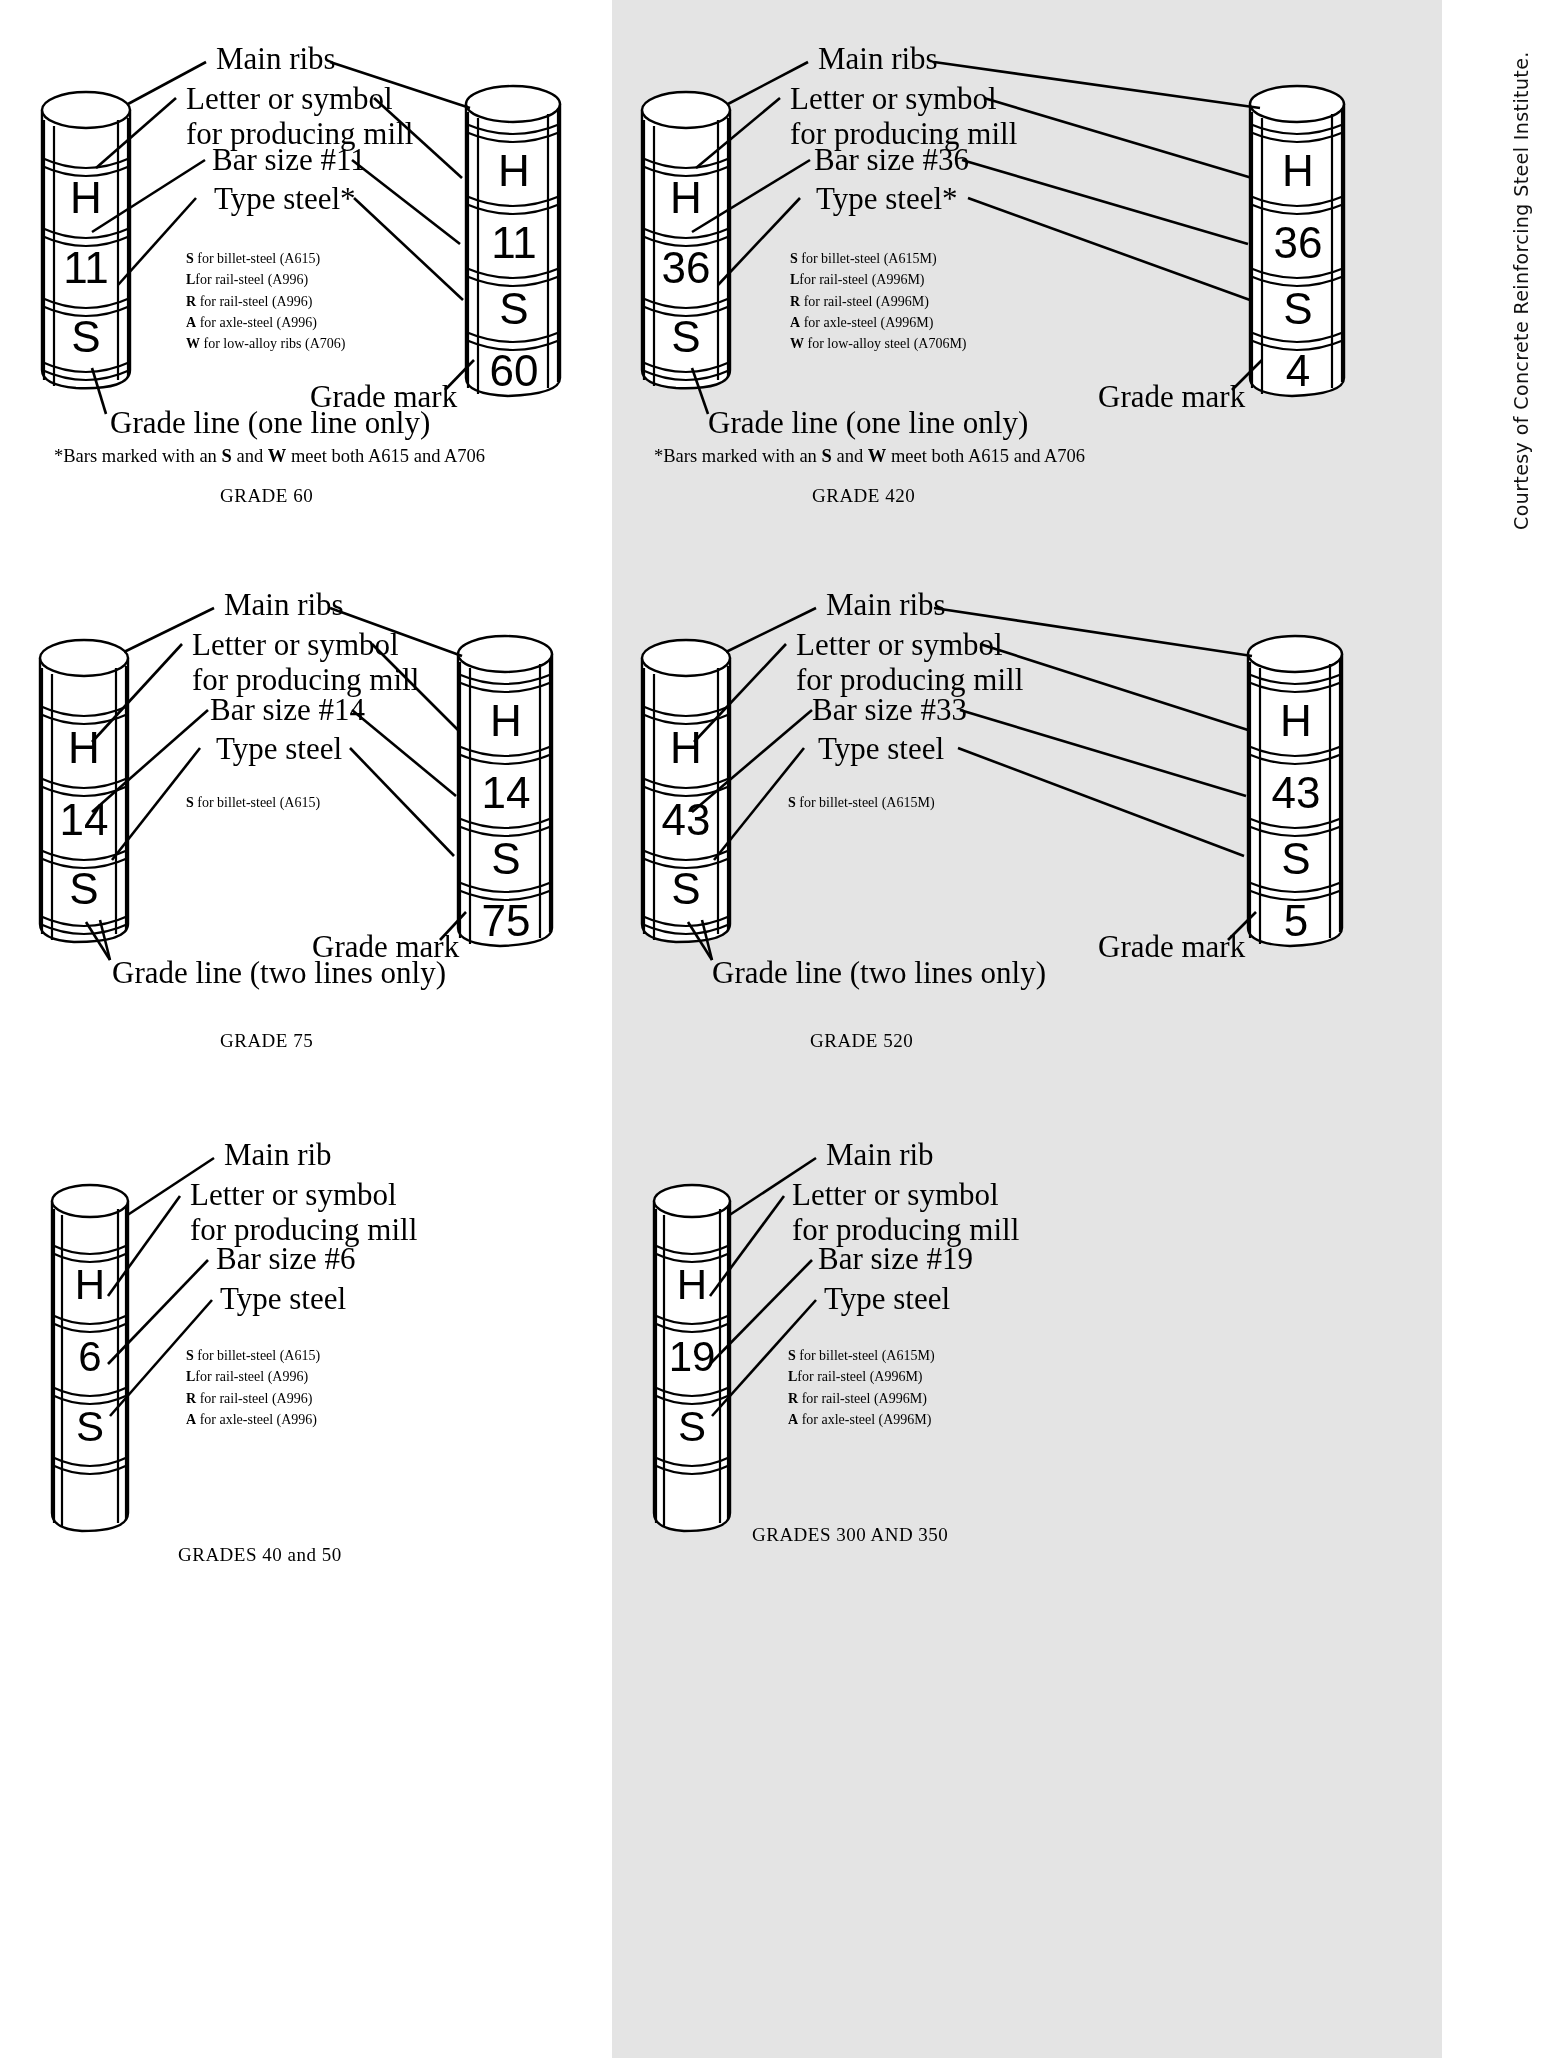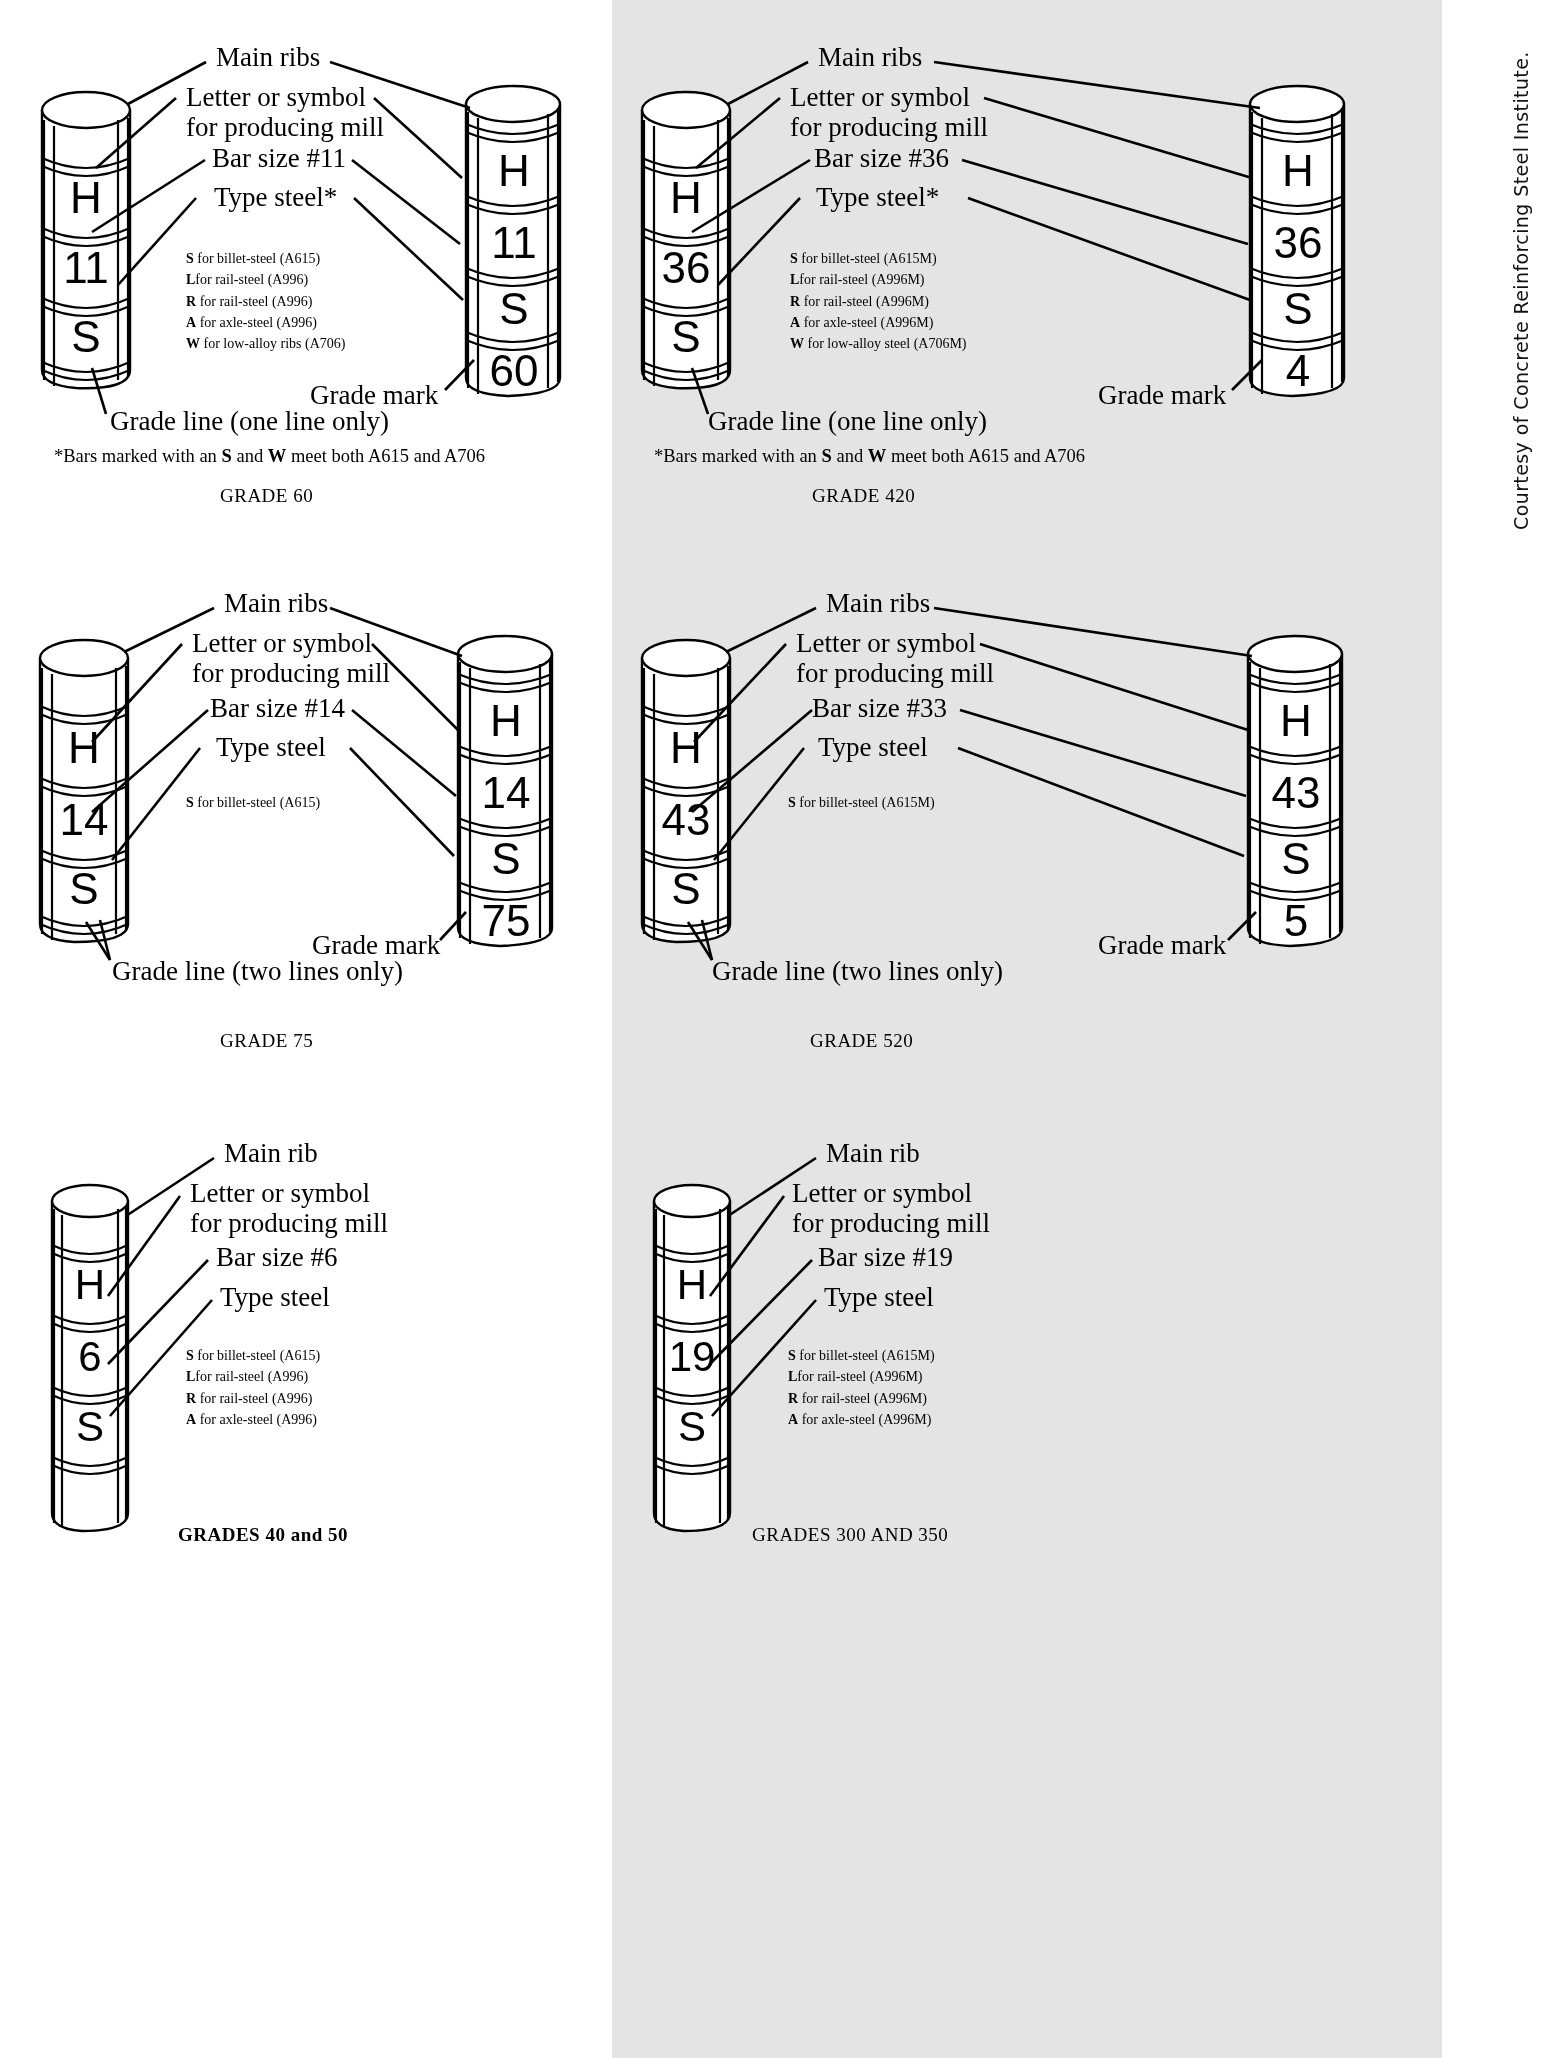--- a/index.html
+++ b/index.html
@@ -35,21 +35,21 @@
   .panel { position:absolute; }
   .p-tl { left: 0;   top: 0;    width: 612px;  height: 560px; }
   .p-tr { left: 612px; top: 0;  width: 830px;  height: 560px; }
   .p-ml { left: 0;   top: 560px; width: 612px; height: 560px; }
   .p-mr { left: 612px; top: 560px; width: 830px; height: 560px; }
   .p-bl { left: 0;   top: 1120px; width: 612px; height: 938px; }
   .p-br { left: 612px; top: 1120px; width: 830px; height: 938px; }
 
   .lbl {
     position:absolute;
-    font-size: 27px;
+    font-size: 31px;
     line-height: 1.12;
     white-space: nowrap;
   }
   .lbl.two { white-space: normal; width: 230px; }
   .typelist {
     position:absolute;
     font-size: 14px;
     line-height: 1.52;
     white-space: nowrap;
   }
@@ -514,21 +514,21 @@
   <div class="lbl" style="left:216px; top:122px;">Bar size #6</div>
   <div class="lbl" style="left:220px; top:162px;">Type steel</div>
 
   <div class="typelist" style="left:186px; top:225px;">
     <div><b>S</b><span> for billet-steel (A615)</span></div>
     <div><b>L</b><span>for rail-steel (A996)</span></div>
     <div><b>R</b><span> for rail-steel (A996)</span></div>
     <div><b>A</b><span> for axle-steel (A996)</span></div>
   </div>
 
-  <div class="gradecap" style="left:178px; top:404px;font-weight:bold;">GRADES 40 and 50</div>
+  <div class="gradecap" style="left:178px; top:424px;">GRADES 40 and 50</div>
 </div>
 
 <div class="panel p-br">
 
   <div class="bar" style="left:30px; top:55px;">
     <svg width="110" height="370" viewBox="0 0 110 370">
       <g fill="#fff" stroke="#000" stroke-width="2.4" stroke-linejoin="round">
         <path d="M12 26 L12 338 Q12 354 42 356 Q88 356 88 338 L88 26 Z"></path>
         <ellipse cx="50" cy="26" rx="38" ry="16"></ellipse>
       </g>

